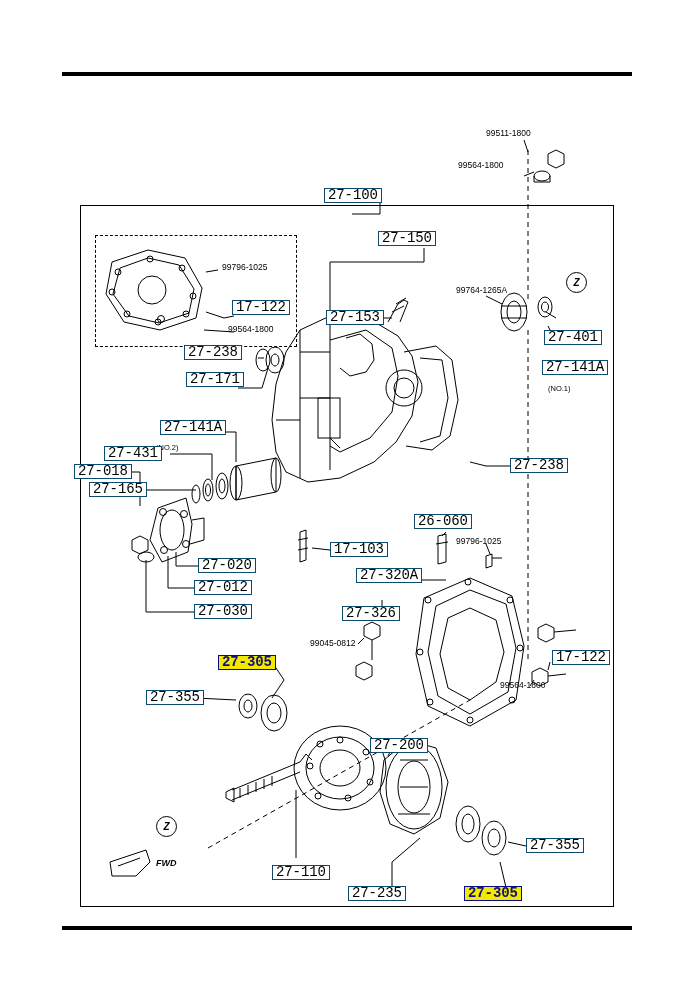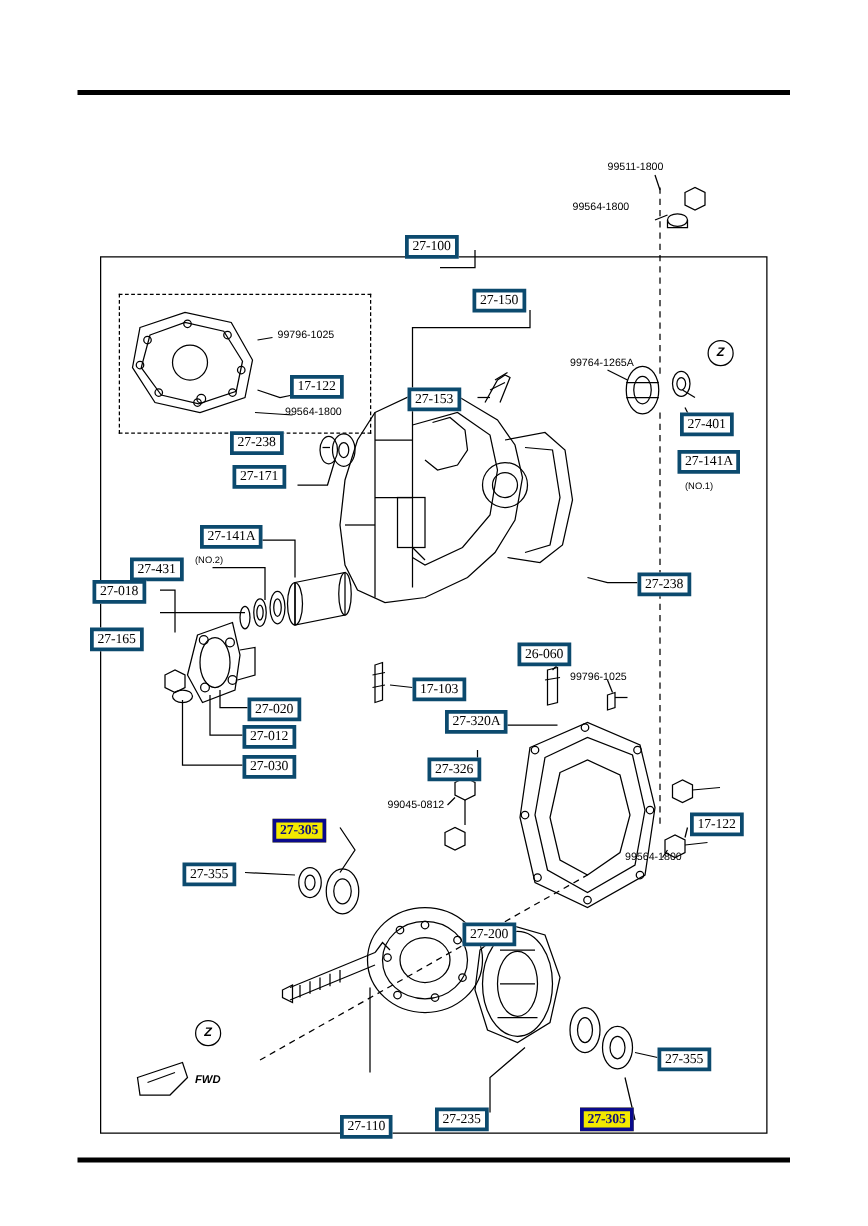--- a/index.html
+++ b/index.html
@@ -4,23 +4,23 @@
 <style>
   html,body{margin:0;padding:0;background:#ffffff;}
   body{width:694px;height:981px;font-family:"Liberation Sans",sans-serif;position:relative;overflow:hidden;}
   #sheet{position:absolute;left:0;top:0;width:694px;height:981px;}
 
   .rule{position:absolute;background:#000;}
   .frame{position:absolute;border:1px solid #000;}
 
   
   .lbl{
-    position:absolute;border:3px solid #0c4a6e;background:#fff;
-    font-size:11px;line-height:11px;padding:1px 3px;white-space:nowrap;
-    font-family:Liberation Serif, serif;color:#000;letter-spacing:-0.1px;
+    position:absolute;border:1px solid #0c4a6e;background:#fff;
+    font-size:14px;line-height:11px;padding:1px 3px;white-space:nowrap;
+    font-family:Liberation Mono, monospace;color:#000;letter-spacing:-0.1px;
   }
   .lbl.hl{background:#f3e900;border-color:#0a0a8c;color:#10107a;font-weight:bold;}
   .plain{
     position:absolute;font-size:8.5px;line-height:10px;white-space:nowrap;color:#000;
     font-family:"Liberation Sans",sans-serif;
   }
   .tiny{font-size:7.5px;margin-top:34px;}
 
   .dashbox{position:absolute;border:1px dashed #000;}
 
@@ -243,21 +243,21 @@
   <div class="lbl" style="left:232px;top:300px;">17-122</div>
   <div class="plain" style="left:228px;top:324px;">99564-1800</div>
 
   <div class="lbl" style="left:184px;top:345px;">27-238</div>
   <div class="lbl" style="left:186px;top:372px;">27-171</div>
 
   <div class="plain tiny" style="left:156px;top:409px;">(NO.2)</div>
   <div class="lbl" style="left:160px;top:420px;">27-141A</div>
   <div class="lbl" style="left:104px;top:446px;">27-431</div>
   <div class="lbl" style="left:74px;top:464px;">27-018</div>
-  <div class="lbl" style="left:72px;top:482px;margin-top:20px;">27-165</div>
+  <div class="lbl" style="left:89px;top:482px;">27-165</div>
 
   <div class="lbl" style="left:198px;top:558px;">27-020</div>
   <div class="lbl" style="left:194px;top:580px;">27-012</div>
   <div class="lbl" style="left:194px;top:604px;">27-030</div>
 
   <div class="lbl" style="left:510px;top:458px;">27-238</div>
 
   <div class="lbl" style="left:414px;top:514px;">26-060</div>
   <div class="plain" style="left:456px;top:536px;">99796-1025</div>
   <div class="lbl" style="left:330px;top:542px;">17-103</div>
@@ -265,21 +265,21 @@
   <div class="lbl" style="left:342px;top:606px;">27-326</div>
   <div class="plain" style="left:310px;top:638px;">99045-0812</div>
 
   <div class="lbl" style="left:552px;top:650px;">17-122</div>
   <div class="plain" style="left:500px;top:680px;">99564-1800</div>
 
   <div class="lbl hl" style="left:218px;top:655px;">27-305</div>
   <div class="lbl" style="left:146px;top:690px;">27-355</div>
 
   <div class="lbl" style="left:370px;top:738px;">27-200</div>
-  <div class="lbl" style="left:272px;top:892px;">27-110</div>
+  <div class="lbl" style="left:272px;top:865px;">27-110</div>
   <div class="lbl" style="left:348px;top:886px;">27-235</div>
   <div class="lbl hl" style="left:464px;top:886px;">27-305</div>
   <div class="lbl" style="left:526px;top:838px;">27-355</div>
 
   <div class="zcirc" style="left:566px;top:272px;">Z</div>
   <div class="zcirc" style="left:156px;top:816px;">Z</div>
 
   <div class="fwd" style="left:116px;top:858px;padding-left:40px;">FWD</div>
 
 </div>

